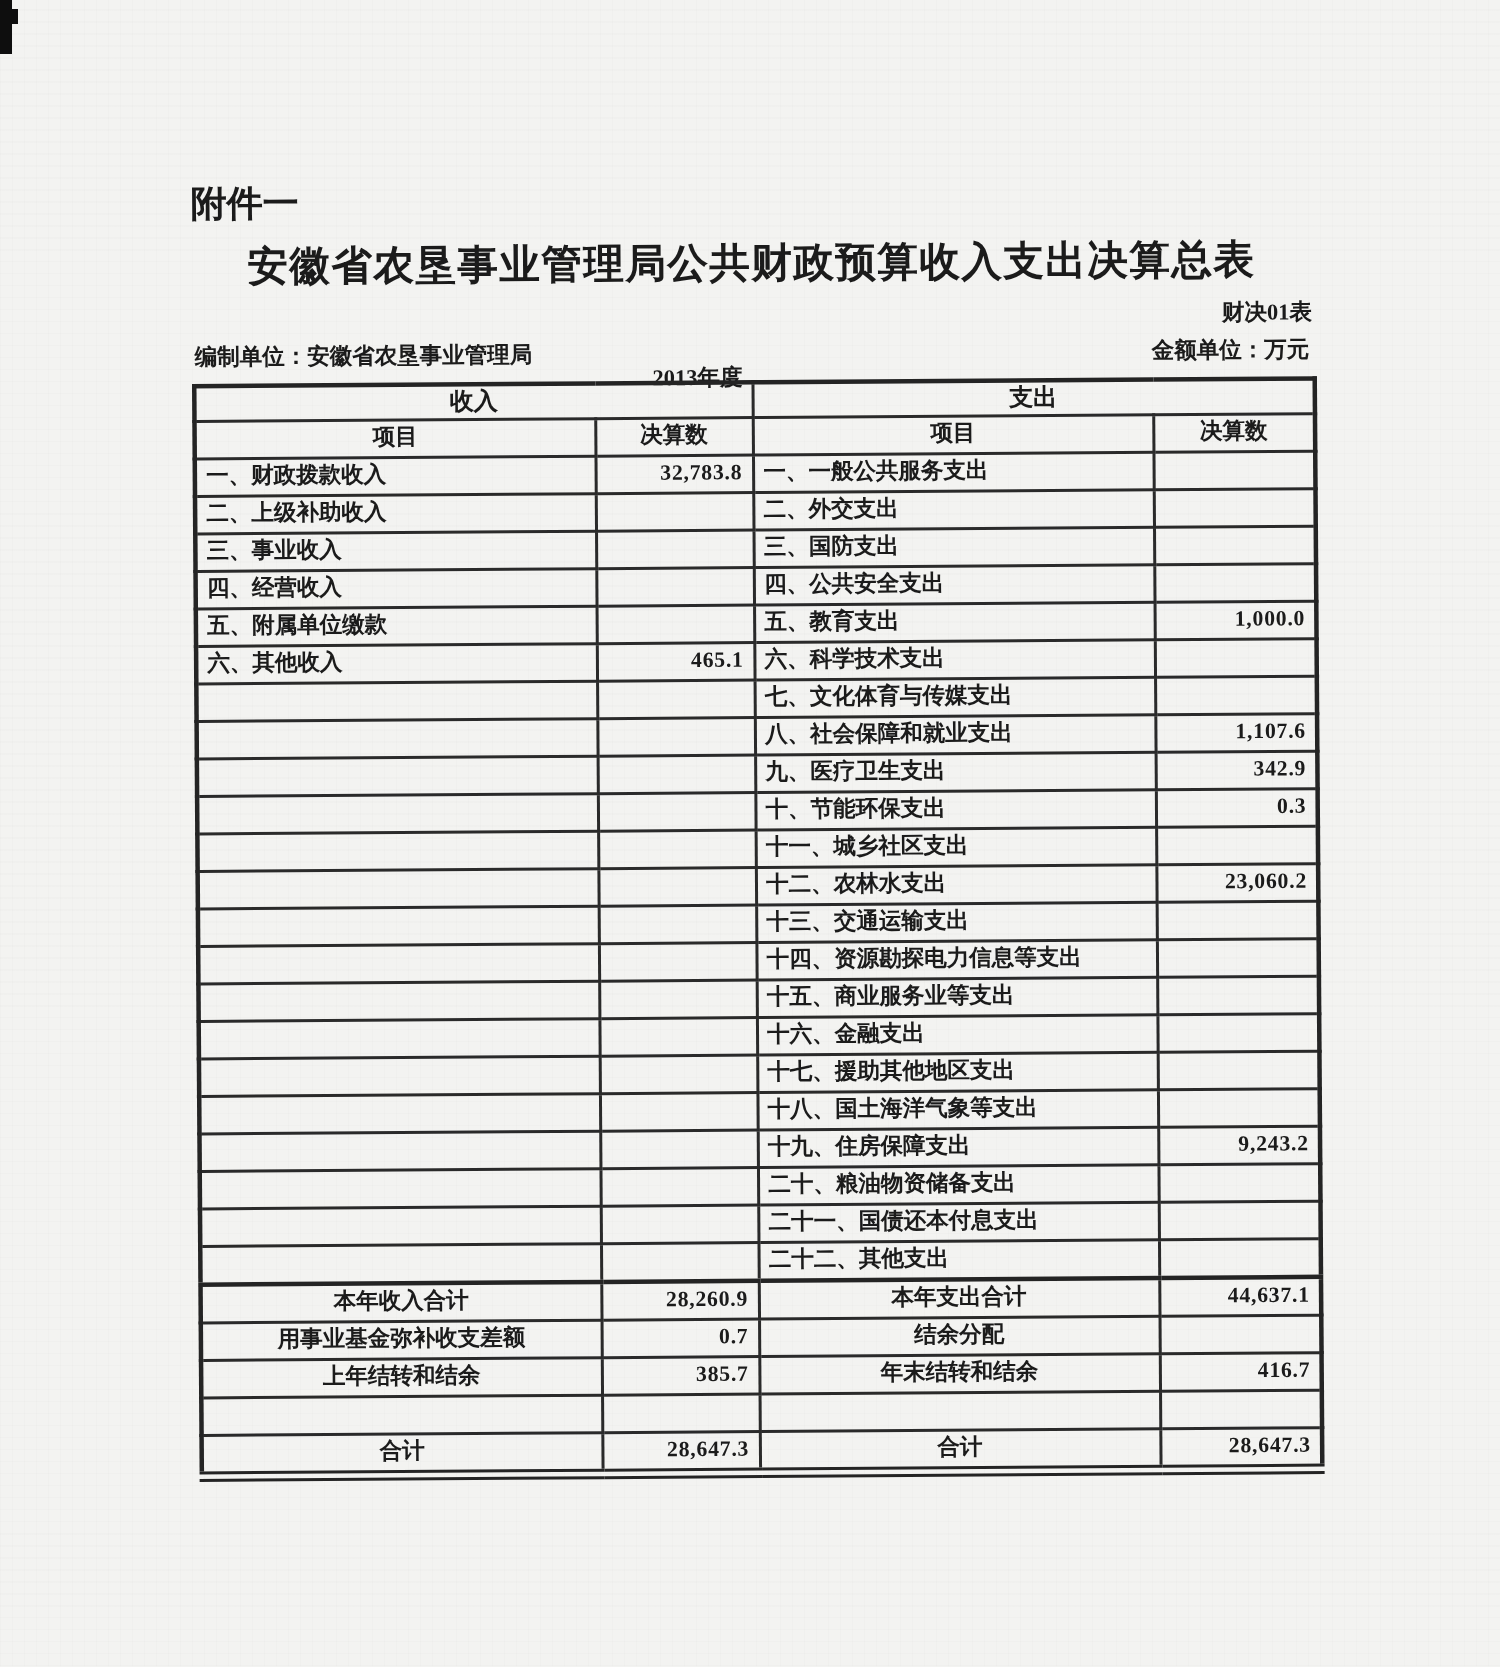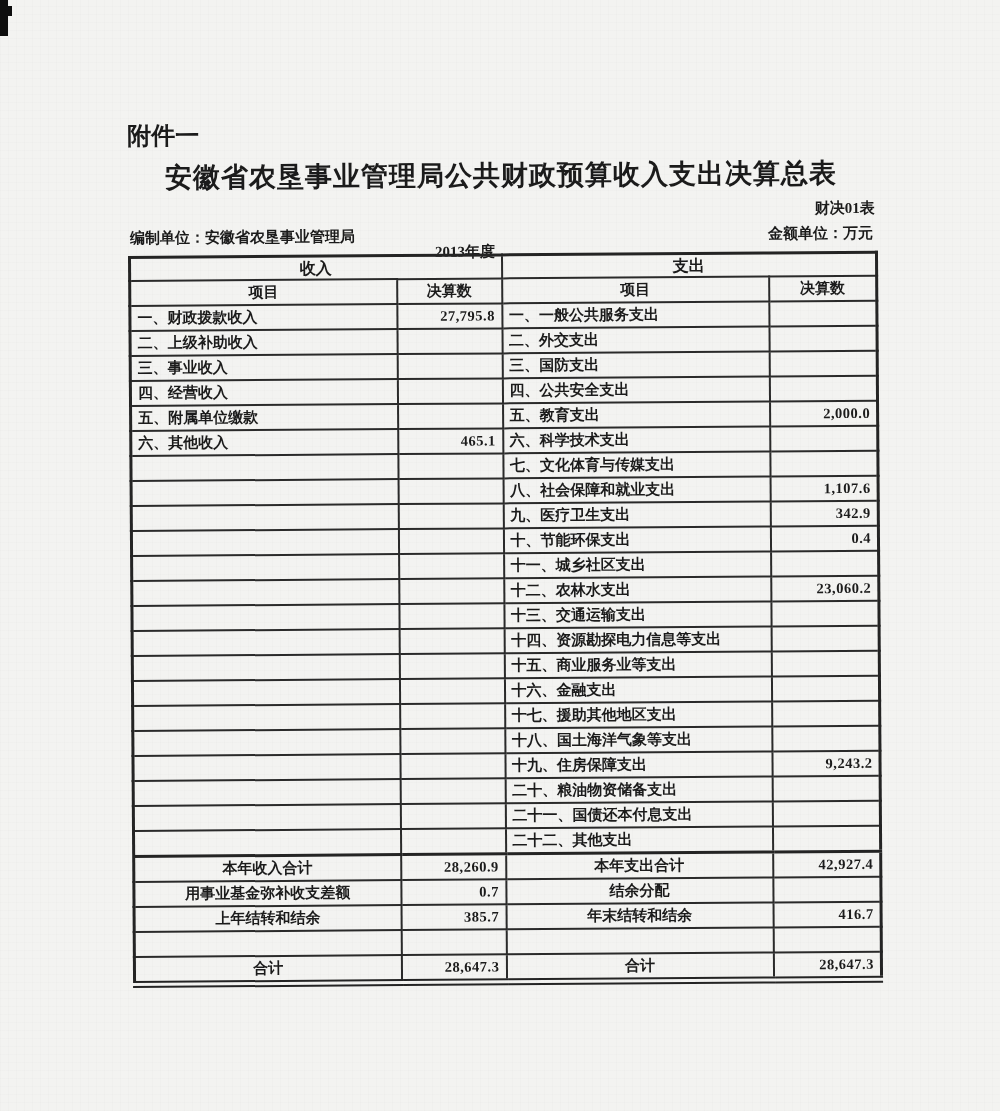--- a/index.html
+++ b/index.html
@@ -104,21 +104,21 @@
         <tr class="h2">
           <th>项目</th>
           <th>决算数</th>
           <th>项目</th>
           <th>决算数</th>
         </tr>
       </thead>
       <tbody>
           <tr>
             <td class="item">一、财政拨款收入</td>
-            <td class="val">27,795.8</td>
+            <td class="val">32,783.8</td>
             <td class="item">一、一般公共服务支出</td>
             <td class="val"></td>
           </tr>
           <tr>
             <td class="item">二、上级补助收入</td>
             <td class="val"></td>
             <td class="item">二、外交支出</td>
             <td class="val"></td>
           </tr>
           <tr>
@@ -130,21 +130,21 @@
           <tr>
             <td class="item">四、经营收入</td>
             <td class="val"></td>
             <td class="item">四、公共安全支出</td>
             <td class="val"></td>
           </tr>
           <tr>
             <td class="item">五、附属单位缴款</td>
             <td class="val"></td>
             <td class="item">五、教育支出</td>
-            <td class="val">2,000.0</td>
+            <td class="val">1,000.0</td>
           </tr>
           <tr>
             <td class="item">六、其他收入</td>
             <td class="val">465.1</td>
             <td class="item">六、科学技术支出</td>
             <td class="val"></td>
           </tr>
           <tr>
             <td class="item"></td>
             <td class="val"></td>
@@ -160,21 +160,21 @@
           <tr>
             <td class="item"></td>
             <td class="val"></td>
             <td class="item">九、医疗卫生支出</td>
             <td class="val">342.9</td>
           </tr>
           <tr>
             <td class="item"></td>
             <td class="val"></td>
             <td class="item">十、节能环保支出</td>
-            <td class="val">0.4</td>
+            <td class="val">0.3</td>
           </tr>
           <tr>
             <td class="item"></td>
             <td class="val"></td>
             <td class="item">十一、城乡社区支出</td>
             <td class="val"></td>
           </tr>
           <tr>
             <td class="item"></td>
             <td class="val"></td>
@@ -240,21 +240,21 @@
             <td class="val"></td>
             <td class="item">二十二、其他支出</td>
             <td class="val"></td>
           </tr>
         </tbody>
       <tbody class="summary">
           <tr class="sum-top">
             <td class="sum-label">本年收入合计</td>
             <td class="val">28,260.9</td>
             <td class="sum-label">本年支出合计</td>
-            <td class="val">42,927.4</td>
+            <td class="val">44,637.1</td>
           </tr>
           <tr>
             <td class="sum-label">用事业基金弥补收支差额</td>
             <td class="val">0.7</td>
             <td class="sum-label">结余分配</td>
             <td class="val"></td>
           </tr>
           <tr>
             <td class="sum-label">上年结转和结余</td>
             <td class="val">385.7</td>

